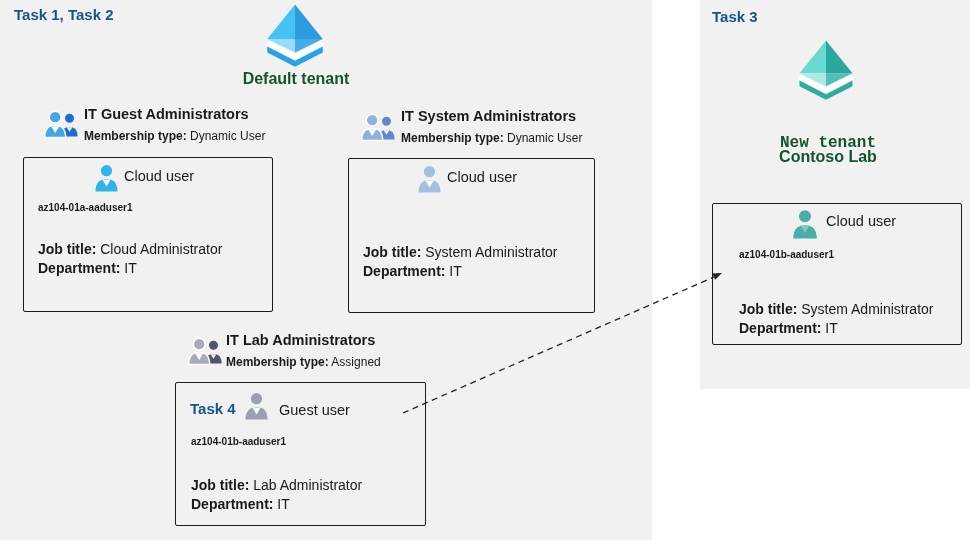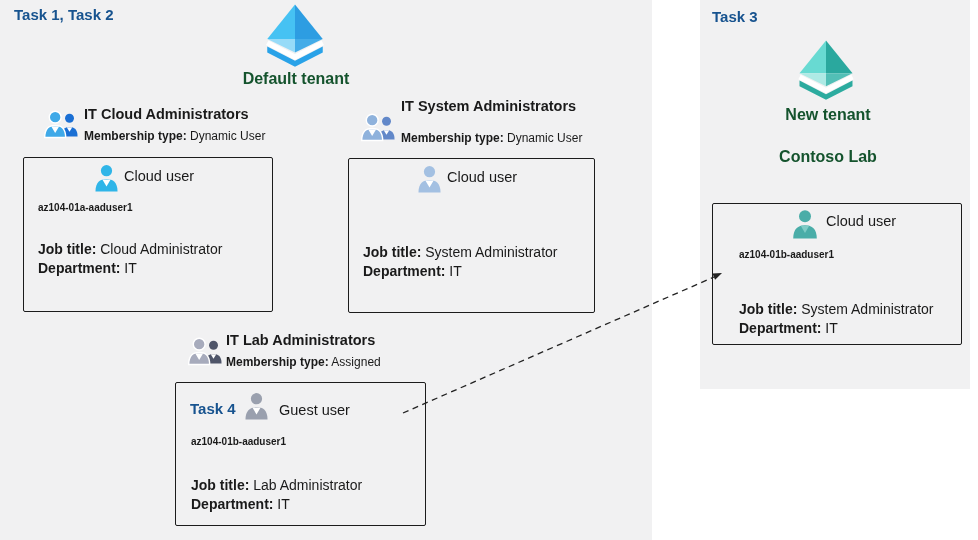--- a/index.html
+++ b/index.html
@@ -44,35 +44,35 @@
   <div class="abs tenant-title" style="left:216px;top:70px;width:160px;">Default tenant</div>
 
   <svg class="abs" style="left:44px;top:110px;" width="34" height="29" viewBox="0 0 38 32">
     <circle cx="28.5" cy="9" r="5" fill="#1a6fd4"></circle>
     <path d="M19.5 29.5 C19.5 21.5 23 18.8 28.5 18.8 C34 18.8 37.5 21.5 37.5 29.5 Z" fill="#1a6fd4"></path>
     <polygon points="25.4,19.2 28.5,24.2 31.6,19.2" fill="#ffffff"></polygon>
     <circle cx="12.5" cy="7.8" r="6.6" stroke="#ffffff" stroke-width="1.6" fill="#3fa9e8"></circle>
     <path d="M0.8 30.5 C0.8 20.5 5.8 17 12.5 17 C19.2 17 24.2 20.5 24.2 30.5 Z" stroke="#ffffff" stroke-width="1.6" fill="#3fa9e8"></path>
     <polygon points="8,18 12.5,25.5 17,18" fill="#ffffff"></polygon>
   </svg>
-  <div class="abs group-name" style="left:84px;top:106px;">IT Cloud Administrators</div>
+  <div class="abs group-name" style="left:84px;top:106px;">IT Guest Administrators</div>
   <div class="abs mem" style="left:84px;top:129px;">
     <b>Membership type:</b>
     <span>Dynamic User</span>
   </div>
 
   <svg class="abs" style="left:361px;top:113px;" width="34" height="29" viewBox="0 0 38 32">
     <circle cx="28.5" cy="9" r="5" fill="#6288c9"></circle>
     <path d="M19.5 29.5 C19.5 21.5 23 18.8 28.5 18.8 C34 18.8 37.5 21.5 37.5 29.5 Z" fill="#6288c9"></path>
     <polygon points="25.4,19.2 28.5,24.2 31.6,19.2" fill="#ffffff"></polygon>
     <circle cx="12.5" cy="7.8" r="6.6" stroke="#ffffff" stroke-width="1.6" fill="#8fb2dc"></circle>
     <path d="M0.8 30.5 C0.8 20.5 5.8 17 12.5 17 C19.2 17 24.2 20.5 24.2 30.5 Z" stroke="#ffffff" stroke-width="1.6" fill="#8fb2dc"></path>
     <polygon points="8,18 12.5,25.5 17,18" fill="#ffffff"></polygon>
   </svg>
-  <div class="abs group-name" style="left:401px;top:98px;">IT System Administrators</div>
+  <div class="abs group-name" style="left:401px;top:108px;">IT System Administrators</div>
   <div class="abs mem" style="left:401px;top:131px;">
     <b>Membership type:</b>
     <span>Dynamic User</span>
   </div>
 
   <svg class="abs" style="left:188px;top:337px;" width="34" height="29" viewBox="0 0 38 32">
     <circle cx="28.5" cy="9" r="5" fill="#4f5569"></circle>
     <path d="M19.5 29.5 C19.5 21.5 23 18.8 28.5 18.8 C34 18.8 37.5 21.5 37.5 29.5 Z" fill="#4f5569"></path>
     <polygon points="25.4,19.2 28.5,24.2 31.6,19.2" fill="#ffffff"></polygon>
     <circle cx="12.5" cy="7.8" r="6.6" stroke="#ffffff" stroke-width="1.6" fill="#a7abbc"></circle>
@@ -148,21 +148,21 @@
   <div class="abs task-label" style="left:712px;top:8px;">Task 3</div>
 
   <svg class="abs" style="left:790px;top:39px;" width="72" height="63" viewBox="0 0 100 88">
     <polygon points="13,58 50,77 87,58 87,66 50,85 13,66" fill="#2cab9f"></polygon>
     <polyline points="13,53 50,72 87,53" fill="none" stroke="#ffffff" stroke-width="7"></polyline>
     <polygon points="50,2 13,48 50,48" fill="#68dad2"></polygon>
     <polygon points="50,2 87,48 50,48" fill="#2aa89e"></polygon>
     <polygon points="13,48 50,66 50,48" fill="#aeeae5"></polygon>
     <polygon points="87,48 50,66 50,48" fill="#52bfb6"></polygon>
   </svg>
-  <div class="abs tenant-title" style="left:728px;top:106px;width:200px;">New tenant</div>
+  <div class="abs tenant-title" style="left:728px;top:134px;width:200px;font-family:Liberation Mono, monospace;">New tenant</div>
   <div class="abs tenant-title" style="left:728px;top:148px;width:200px;">Contoso Lab</div>
 
   <div class="card" style="left:712px;top:203px;width:248px;height:140px;">
     <svg class="abs" style="left:79px;top:5px;" width="26" height="30" viewBox="0 0 26 30">
       <circle cx="13" cy="7.2" r="6" fill="#4aada8"></circle>
       <path d="M1.2 29.5 C1.2 19.8 6 16.2 13 16.2 C20 16.2 24.8 19.8 24.8 29.5 Z" fill="#4aada8"></path>
       <polygon points="8.6,16.6 13,24 17.4,16.6" fill="#7fccc6"></polygon>
     </svg>
     <div class="abs user-type" style="left:113px;top:9px;">Cloud user</div>
     <div class="abs username" style="left:26px;top:45px;">az104-01b-aaduser1</div>

